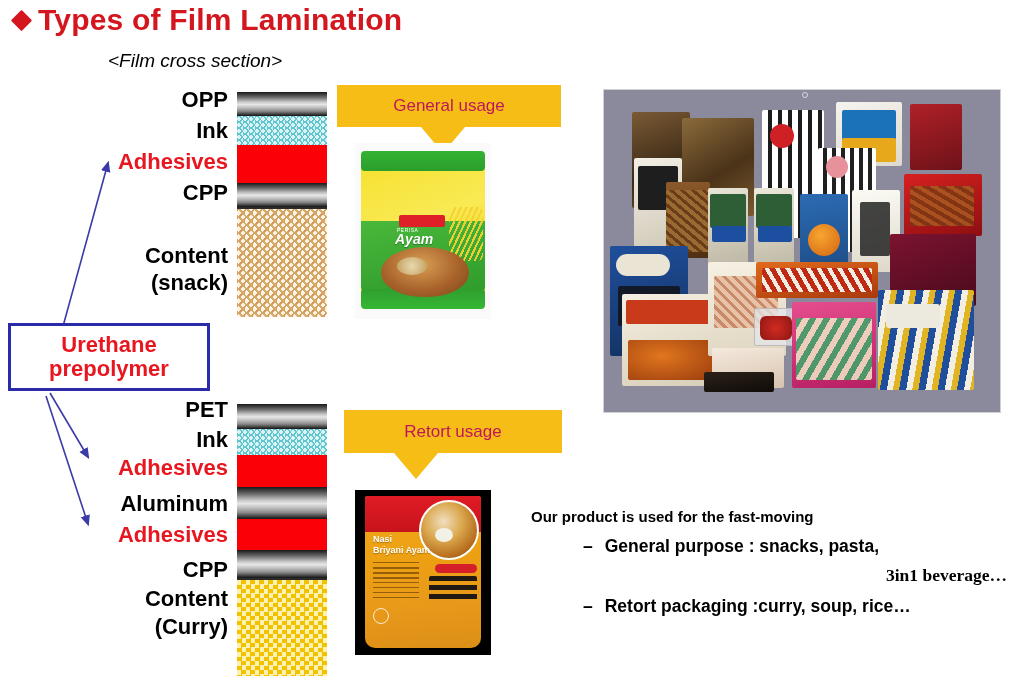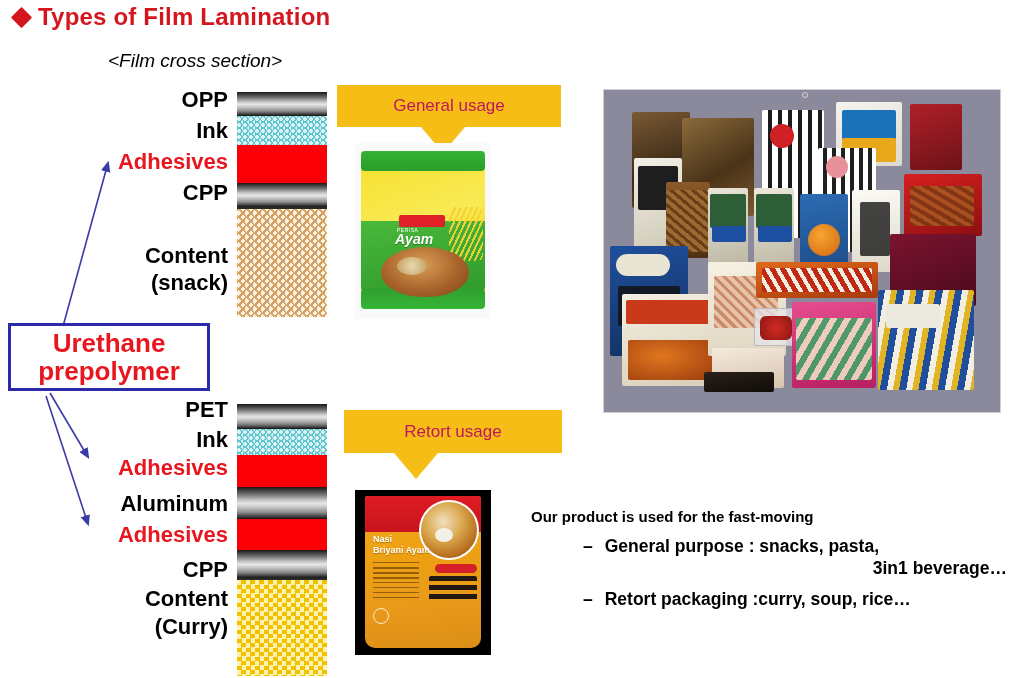--- a/index.html
+++ b/index.html
@@ -11,21 +11,21 @@
   }
   .abs{position:absolute;}
 
   
   #slide-title{left:14px;top:3px;display:flex;align-items:center;gap:9px;}
   #slide-title .diamond{
     width:15px;height:15px;background:#d4171f;transform:rotate(45deg);
     border-radius:1px;
   }
   #slide-title .ttext{
-    font-size:24px;font-weight:bold;color:#d4171f;letter-spacing:.2px;
+    font-size:30px;font-weight:bold;color:#d4171f;letter-spacing:.2px;
     white-space:nowrap;
   }
 
   
   #cross-section-caption{
     left:108px;top:50px;font-size:19px;font-style:italic;color:#000;
     white-space:nowrap;font-family:"Liberation Sans",sans-serif;
   }
 
   
@@ -68,21 +68,21 @@
   }
 
   
   #urethane-box{
     left:8px;top:323px;width:196px;height:62px;
     border:3px solid #2b2baa;background:#fff;
     display:flex;flex-direction:column;align-items:center;justify-content:center;
     line-height:1.08;
   }
   #urethane-box span{
-    font-size:26px;font-weight:bold;color:#e8161f;white-space:nowrap;
+    font-size:22px;font-weight:bold;color:#e8161f;white-space:nowrap;
   }
 
   
   .callout{background:#f6bd16;display:flex;align-items:center;justify-content:center;}
   .callout .ctext{font-size:17px;font-weight:normal;color:#be185d;white-space:nowrap;}
   .callout-tail{
     width:0;height:0;border-left:22px solid transparent;
     border-right:22px solid transparent;border-top:26px solid #f6bd16;
   }
 
@@ -191,21 +191,21 @@
 
   
   #usage-text{left:531px;top:508px;width:478px;color:#000;}
   #usage-text .lead{font-size:15px;font-weight:bold;line-height:1.2;}
   #usage-text .market{font-size:17.5px;font-weight:bold;margin-top:9px;}
   #usage-text .sub{
     font-size:17.5px;font-weight:bold;margin-top:10px;
     display:flex;gap:12px;padding-left:52px;
   }
   #usage-text .dash{flex:0 0 auto;}
-  #usage-text .cont{padding-left:0;text-align:right;margin-top:1px;padding-right:2px;}
+  #usage-text .cont{padding-left:0;text-align:right;margin-top:8px;padding-right:2px;font-family:Liberation Serif, serif;}
 
   svg.arrows{position:absolute;left:0;top:0;width:1011px;height:678px;pointer-events:none;}
 </style>
 </head>
 <body>
 
 <div class="abs" id="slide-title">
   <span class="diamond"></span>
   <span class="ttext">Types of Film Lamination</span>
 </div>

